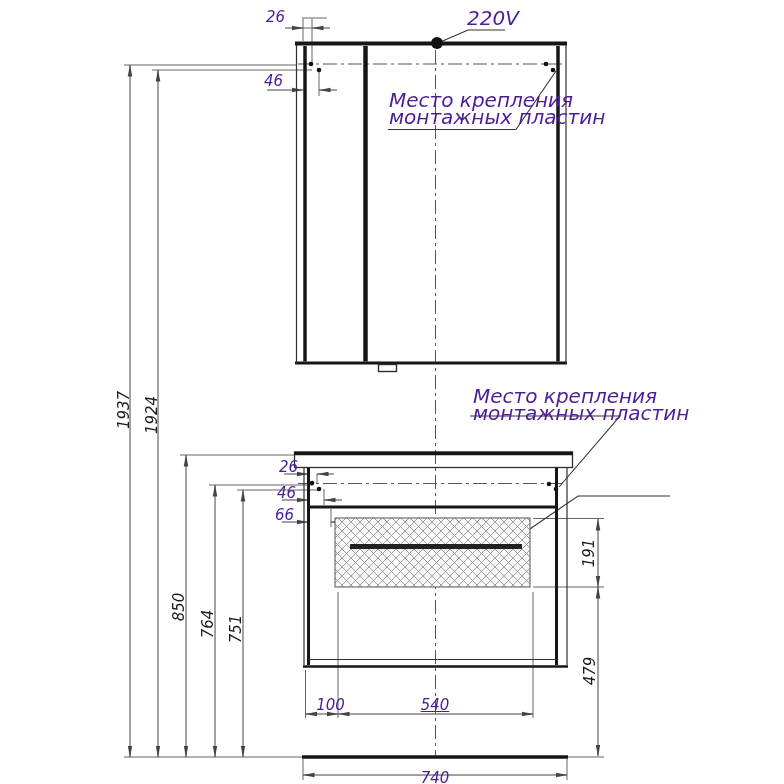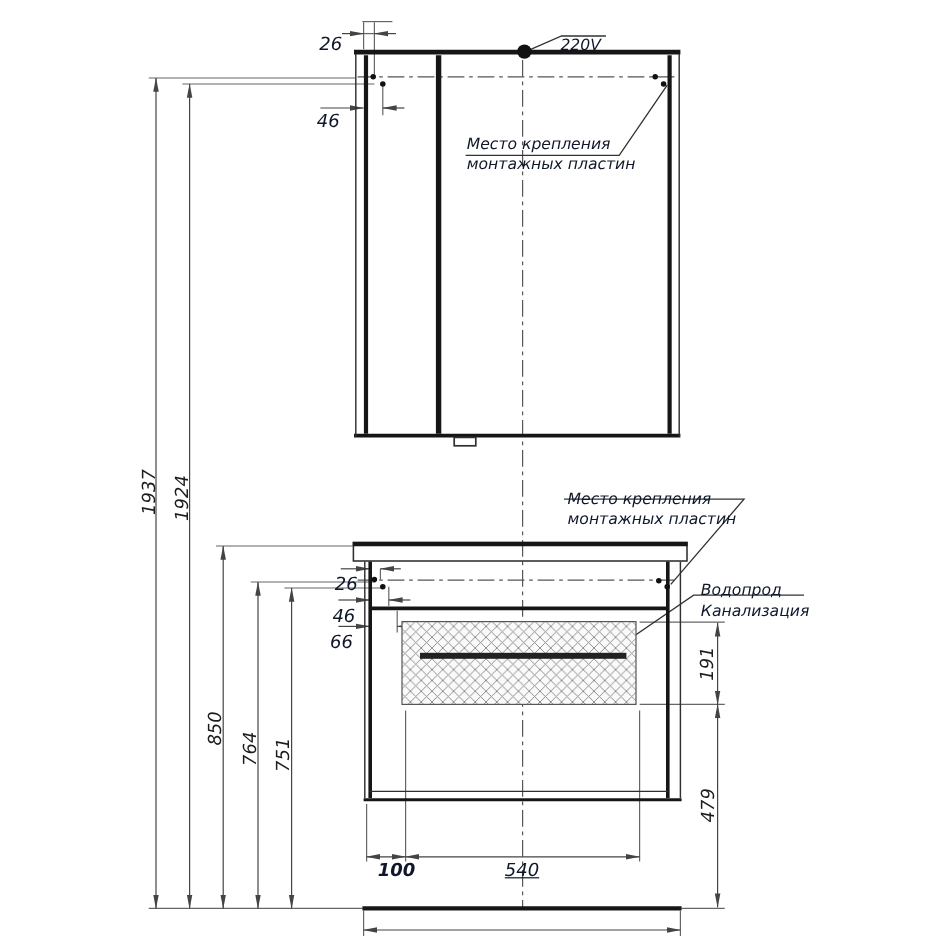--- a/index.html
+++ b/index.html
@@ -1,20 +1,20 @@
 <!DOCTYPE html>
 <html><head>
 <meta charset="utf-8">
 <style>
   html,body{margin:0;padding:0;background:#fff;}
   #canvas{position:relative;width:784px;height:784px;background:#ffffff;overflow:hidden;
           font-family:"DejaVu Sans",sans-serif;}
   svg{position:absolute;left:0;top:0;}
-  .lbl{position:absolute;font-style:italic;font-size:15px;color:#0f172a;white-space:nowrap;line-height:17px;margin-top:20px;}
-  .callout{font-size:13px;}
+  .lbl{position:absolute;font-style:italic;font-size:15px;color:#4c1d95;white-space:nowrap;line-height:17px;}
+  .callout{font-size:20px;}
   .vlabel{position:absolute;width:56px;text-align:center;font-style:italic;font-size:15px;color:#1c1c1c;
           transform:rotate(-90deg);white-space:nowrap;}
   .ctr{text-align:center;}
 </style>
 </head>
 <body>
 
 <div id="canvas">
 
 <svg width="784" height="784" viewBox="0 0 784 784">
@@ -135,31 +135,27 @@
   <div class="lbl callout" style="left:389px;top:92px;">
     <div>Место крепления</div>
     <div>монтажных пластин</div>
   </div>
 
   <div class="lbl callout" style="left:473px;top:388px;">
     <div>Место крепления</div>
     <div>монтажных пластин</div>
   </div>
 
-  <div class="lbl callout" style="left:584px;top:464px;">
-    <div>Водопрод</div>
-    <div>Канализация</div>
-  </div>
 
   <span class="lbl" style="left:266px;top:9px;">26</span>
   <span class="lbl" style="left:264px;top:73px;">46</span>
   <span class="lbl" style="left:279px;top:459px;">26</span>
   <span class="lbl" style="left:277px;top:485px;">46</span>
   <span class="lbl" style="left:275px;top:507px;text-align:right;">66</span>
-  <span class="lbl ctr" style="left:305px;top:697px;width:51px;font-weight:bold;">100</span>
+  <span class="lbl ctr" style="left:305px;top:697px;width:51px;">100</span>
   <span class="lbl ctr" style="left:400px;top:697px;width:70px;text-decoration:underline;">540</span>
   <span class="lbl ctr" style="left:400px;top:770px;width:70px;">740</span>
 
   <div class="vlabel" style="left:96px;top:401px;">1937</div>
   <div class="vlabel" style="left:124px;top:406px;">1924</div>
   <div class="vlabel" style="left:151px;top:598px;">850</div>
   <div class="vlabel" style="left:180px;top:615px;">764</div>
   <div class="vlabel" style="left:208px;top:620px;">751</div>
   <div class="vlabel" style="left:561px;top:544px;">191</div>
   <div class="vlabel" style="left:562px;top:662px;">479</div>

